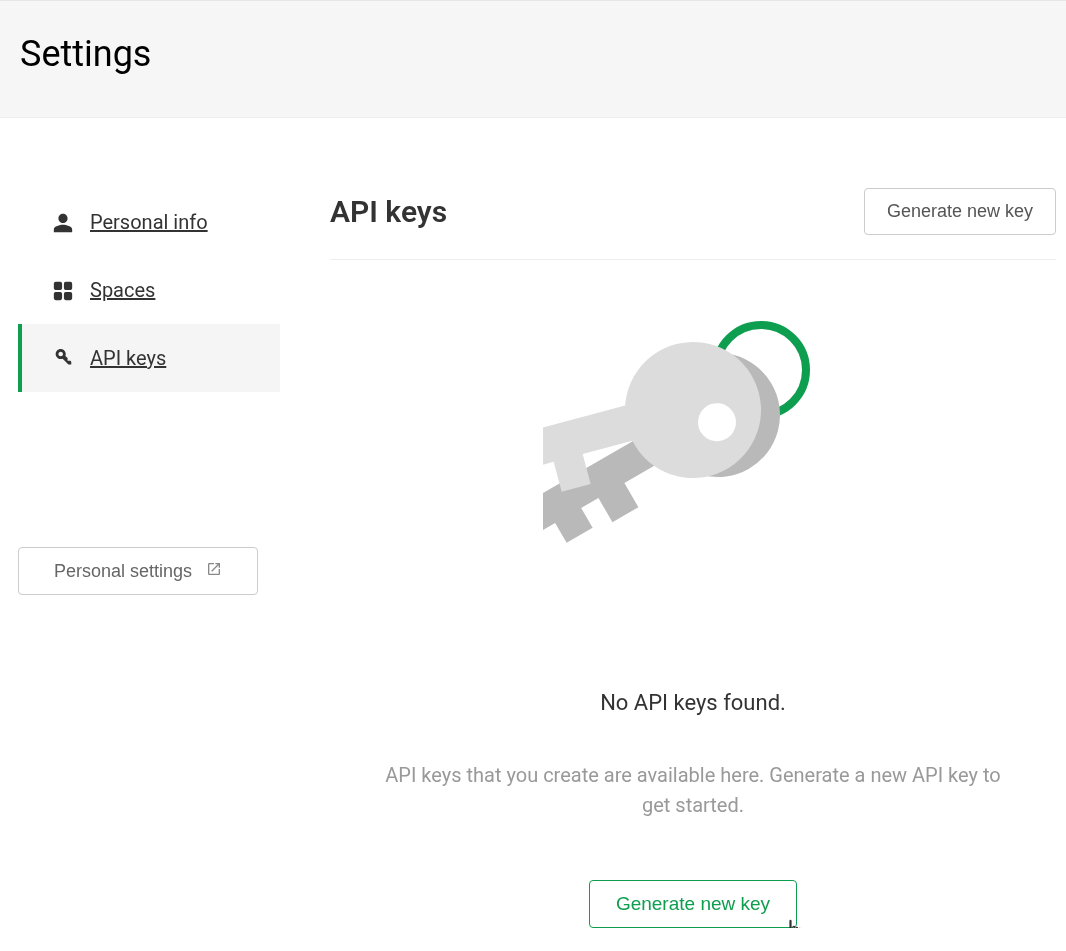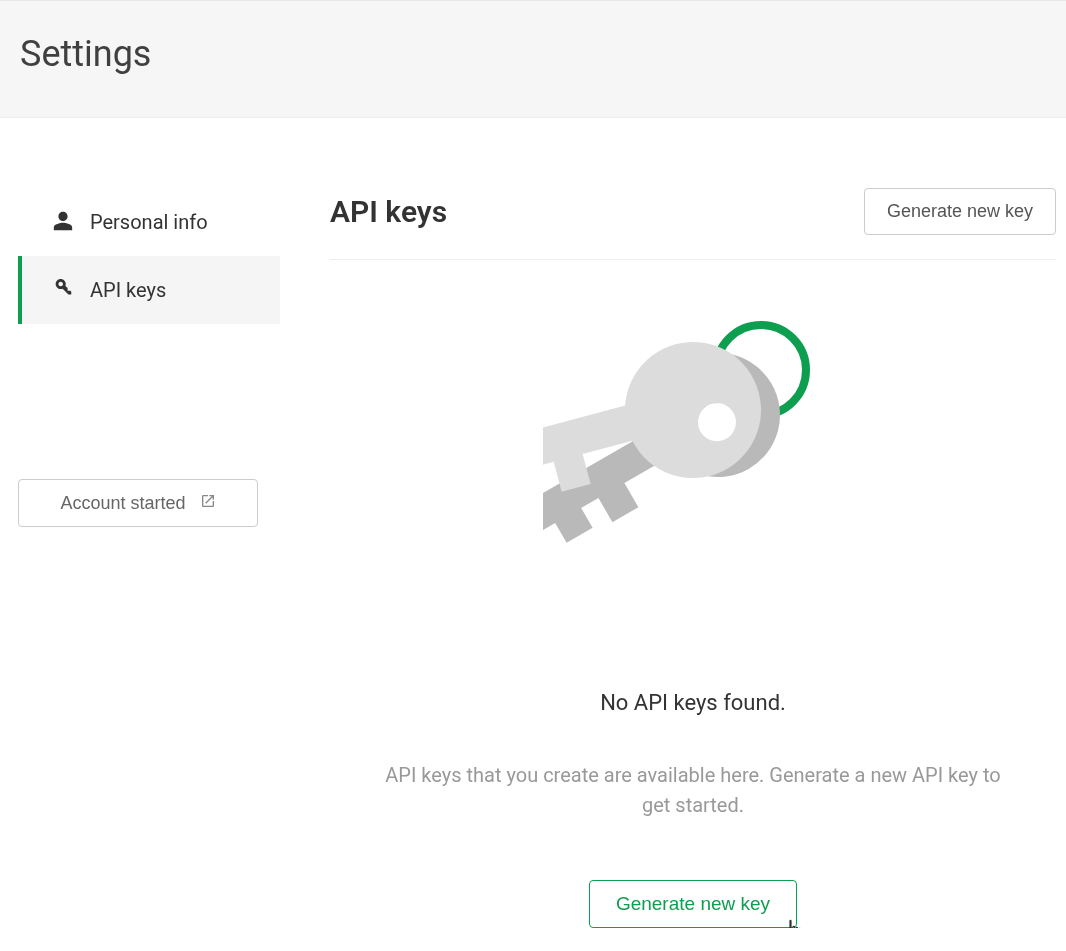--- a/index.html
+++ b/index.html
@@ -11,43 +11,44 @@
   }
   .header {
     background: #f6f6f6;
     border-top: 1px solid #e6e6e6;
     border-bottom: 1px solid #eee;
     padding: 32px 20px 42px 20px;
   }
   .header h1 {
     font-size: 36px;
     font-weight: 400;
-    color: #404040;
+    color: #000000;
   }
   .content {
     display: flex;
     align-items: flex-start;
     padding-top: 70px;
   }
   .sidebar {
     width: 280px;
     flex-shrink: 0;
     padding-left: 18px;
   }
   .nav-list {
     list-style: none;
   }
   .nav-item {
     display: flex;
-    align-items: flex-start;
+    align-items: flex-end;
     padding: 22px 16px 22px 34px;
     cursor: pointer;
     font-size: 20px;
     color: #333;
     position: relative;
+    text-decoration: underline;
   }
   .nav-item.active {
     background: #f5f5f5;
   }
   .nav-item.active::before {
     content: "";
     position: absolute;
     left: 0;
     top: 0;
     bottom: 0;
@@ -155,33 +156,44 @@
       <li class="nav-item">
         <span class="nav-icon">
           <svg viewBox="0 0 24 24" width="22" height="22">
               <path d="M12 12c2.7 0 5-2.3 5-5s-2.3-5-5-5-5 2.3-5 5 2.3 5 5 5zm0 2c-3.3 0-10 1.7-10 5v3h20v-3c0-3.3-6.7-5-10-5z"></path>
             </svg>
         </span>
         <span>Personal info</span>
       </li>
 
 
+      <li class="nav-item">
+        <span class="nav-icon">
+          <svg viewBox="0 0 24 24" width="22" height="22" fill="none" stroke="#333" stroke-width="2">
+              <rect x="3" y="3" width="7" height="7" rx="1"></rect>
+              <rect x="14" y="3" width="7" height="7" rx="1"></rect>
+              <rect x="3" y="14" width="7" height="7" rx="1"></rect>
+              <rect x="14" y="14" width="7" height="7" rx="1"></rect>
+            </svg>
+        </span>
+        <span>Spaces</span>
+      </li>
 
       <li class="nav-item active">
         <span class="nav-icon">
           <svg viewBox="0 0 24 24" width="22" height="22">
               <path d="M21 3l-9.4 9.4C10.9 12.1 10.2 12 9.5 12 6.5 12 4 14.5 4 17.5S6.5 23 9.5 23 15 20.5 15 17.5c0-.7-.1-1.4-.4-2.1L17 13v-3h3l1-1V6h-3l3-3zM9.5 20c-1.4 0-2.5-1.1-2.5-2.5S8.1 15 9.5 15s2.5 1.1 2.5 2.5S10.9 20 9.5 20z" transform="scale(1,-1) translate(0,-24)"></path>
             </svg>
         </span>
         <span>API keys</span>
       </li>
     </ul>
 
     <button class="account-settings-btn">
-      <span>Account started</span>
+      <span>Personal settings</span>
       <span>
         <svg viewBox="0 0 24 24" width="16" height="16">
             <path d="M14 3v2h3.6l-9.8 9.8 1.4 1.4L19 6.4V10h2V3h-7zM19 19H5V5h7V3H5c-1.1 0-2 .9-2 2v14c0 1.1.9 2 2 2h14c1.1 0 2-.9 2-2v-7h-2v7z"></path>
           </svg>
       </span>
     </button>
   </aside>
 
   <main class="main">
     <div class="main-header">

